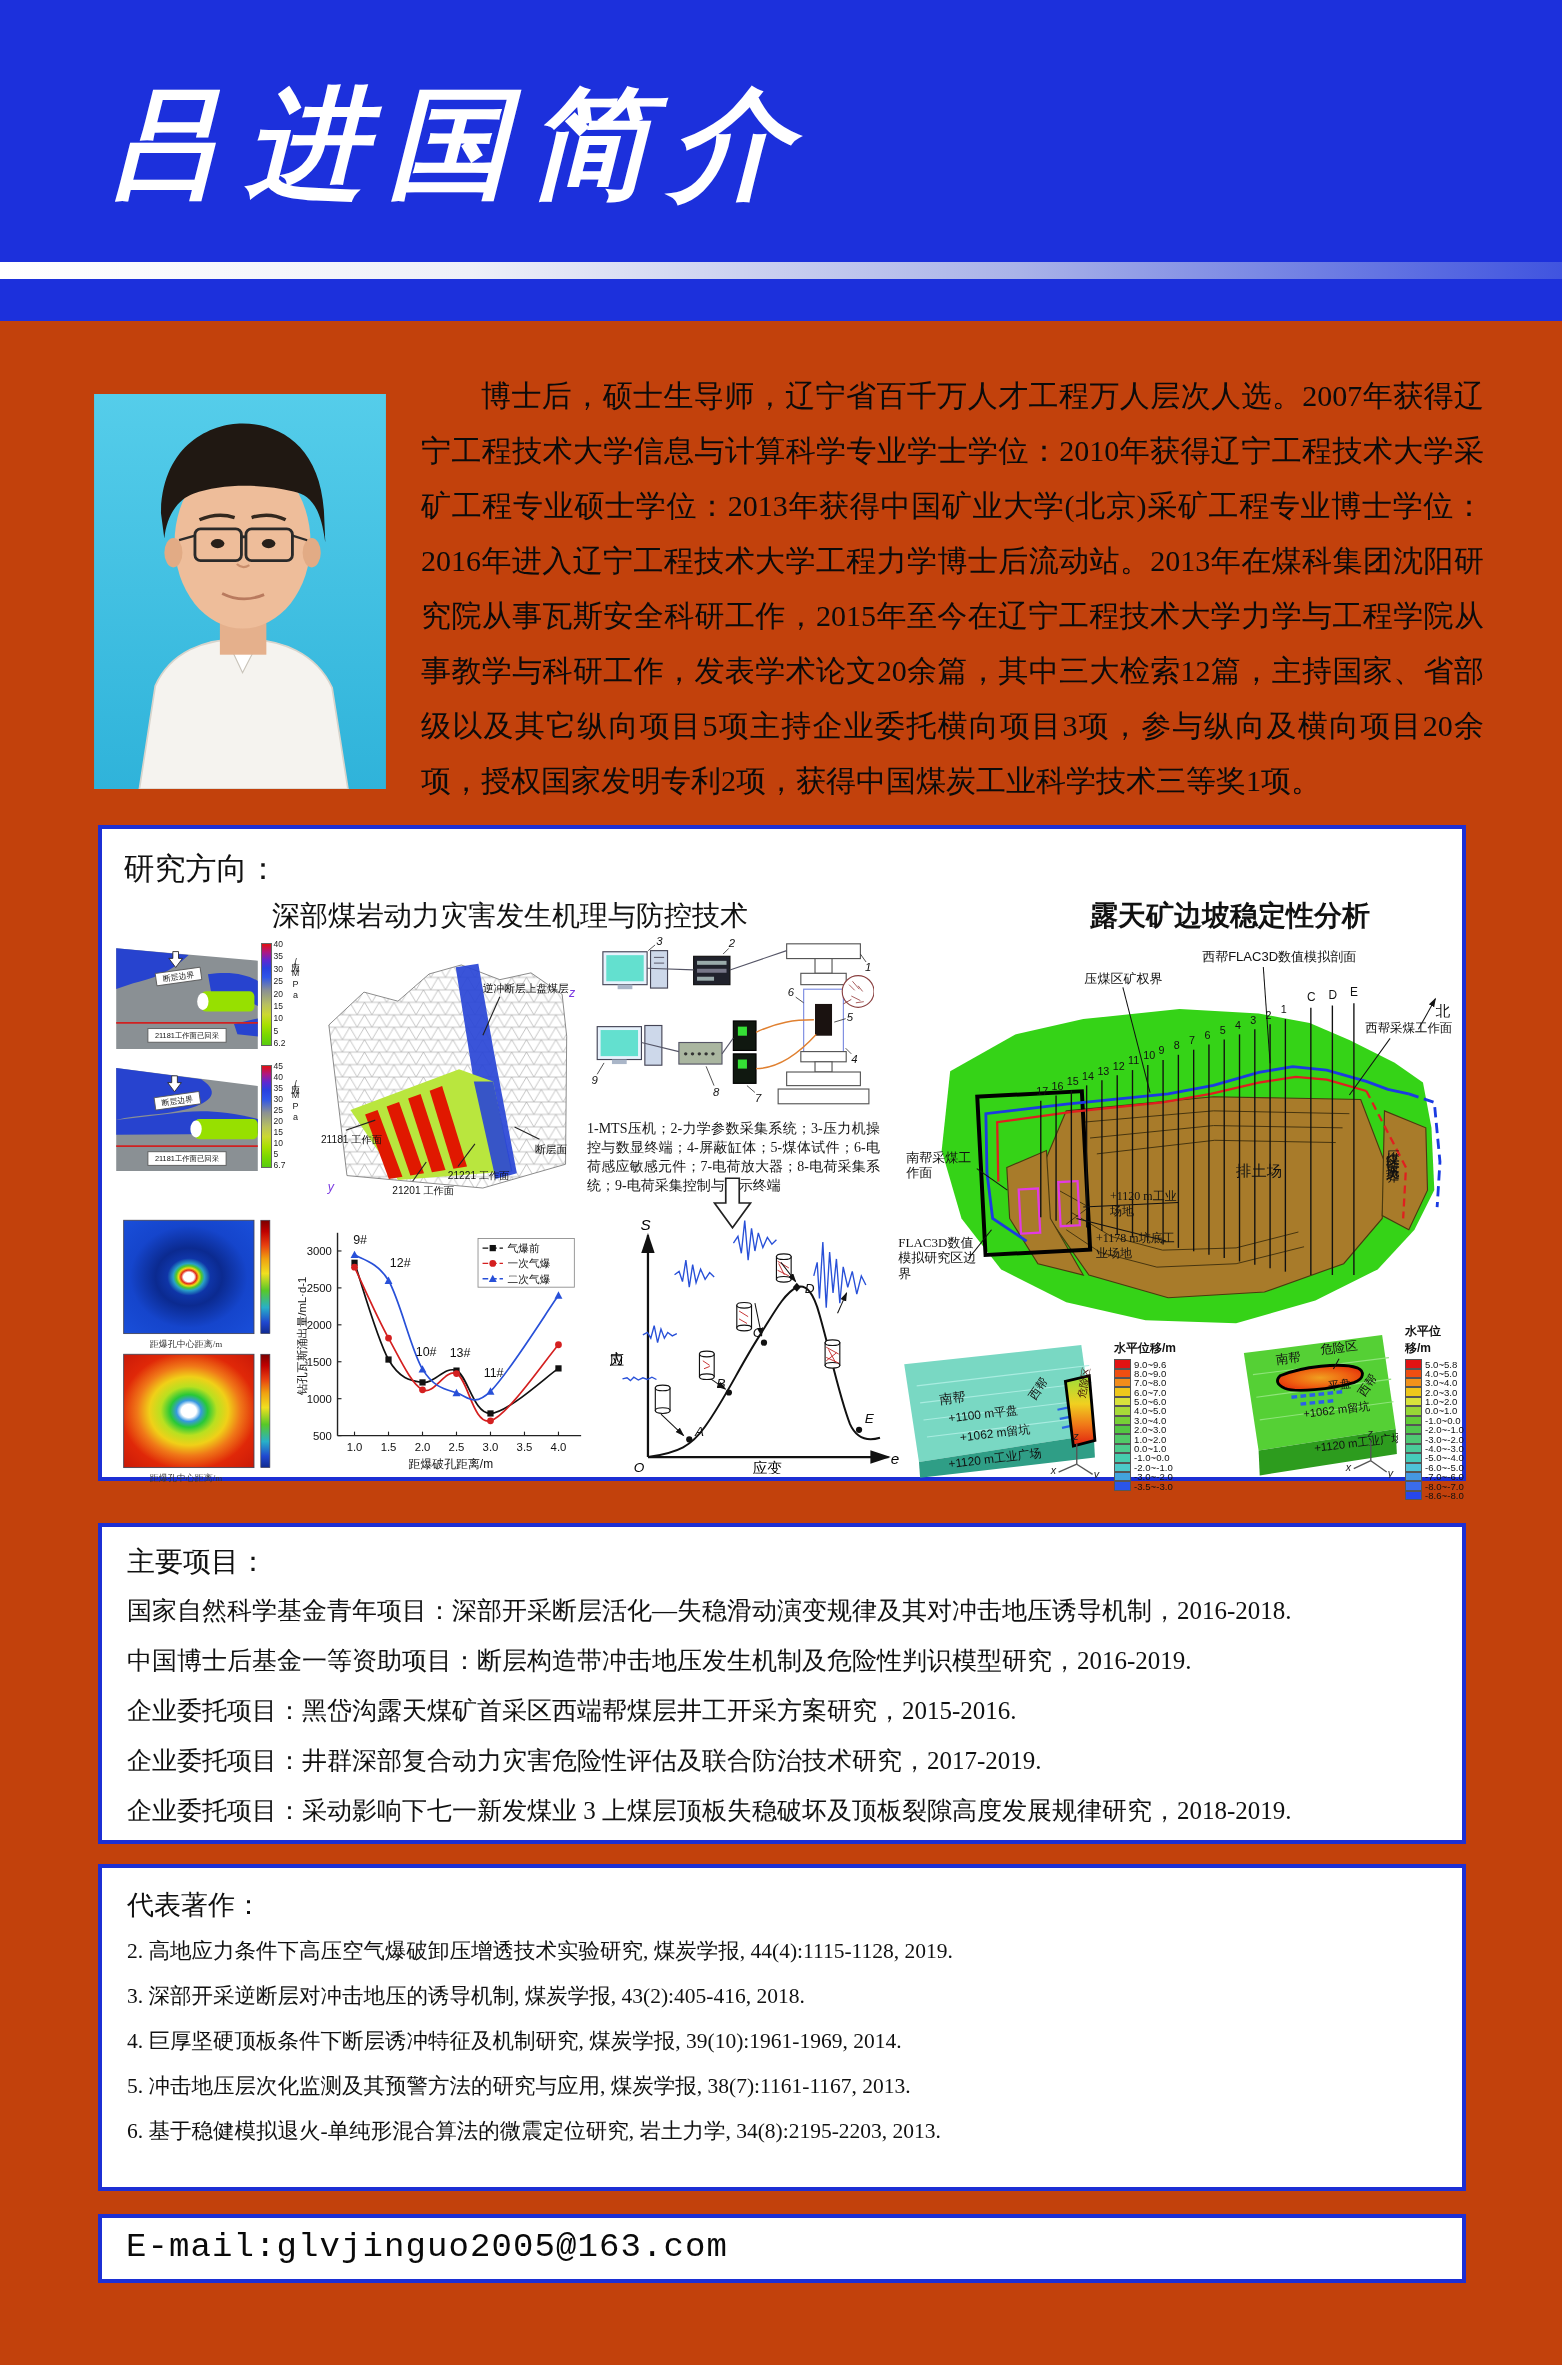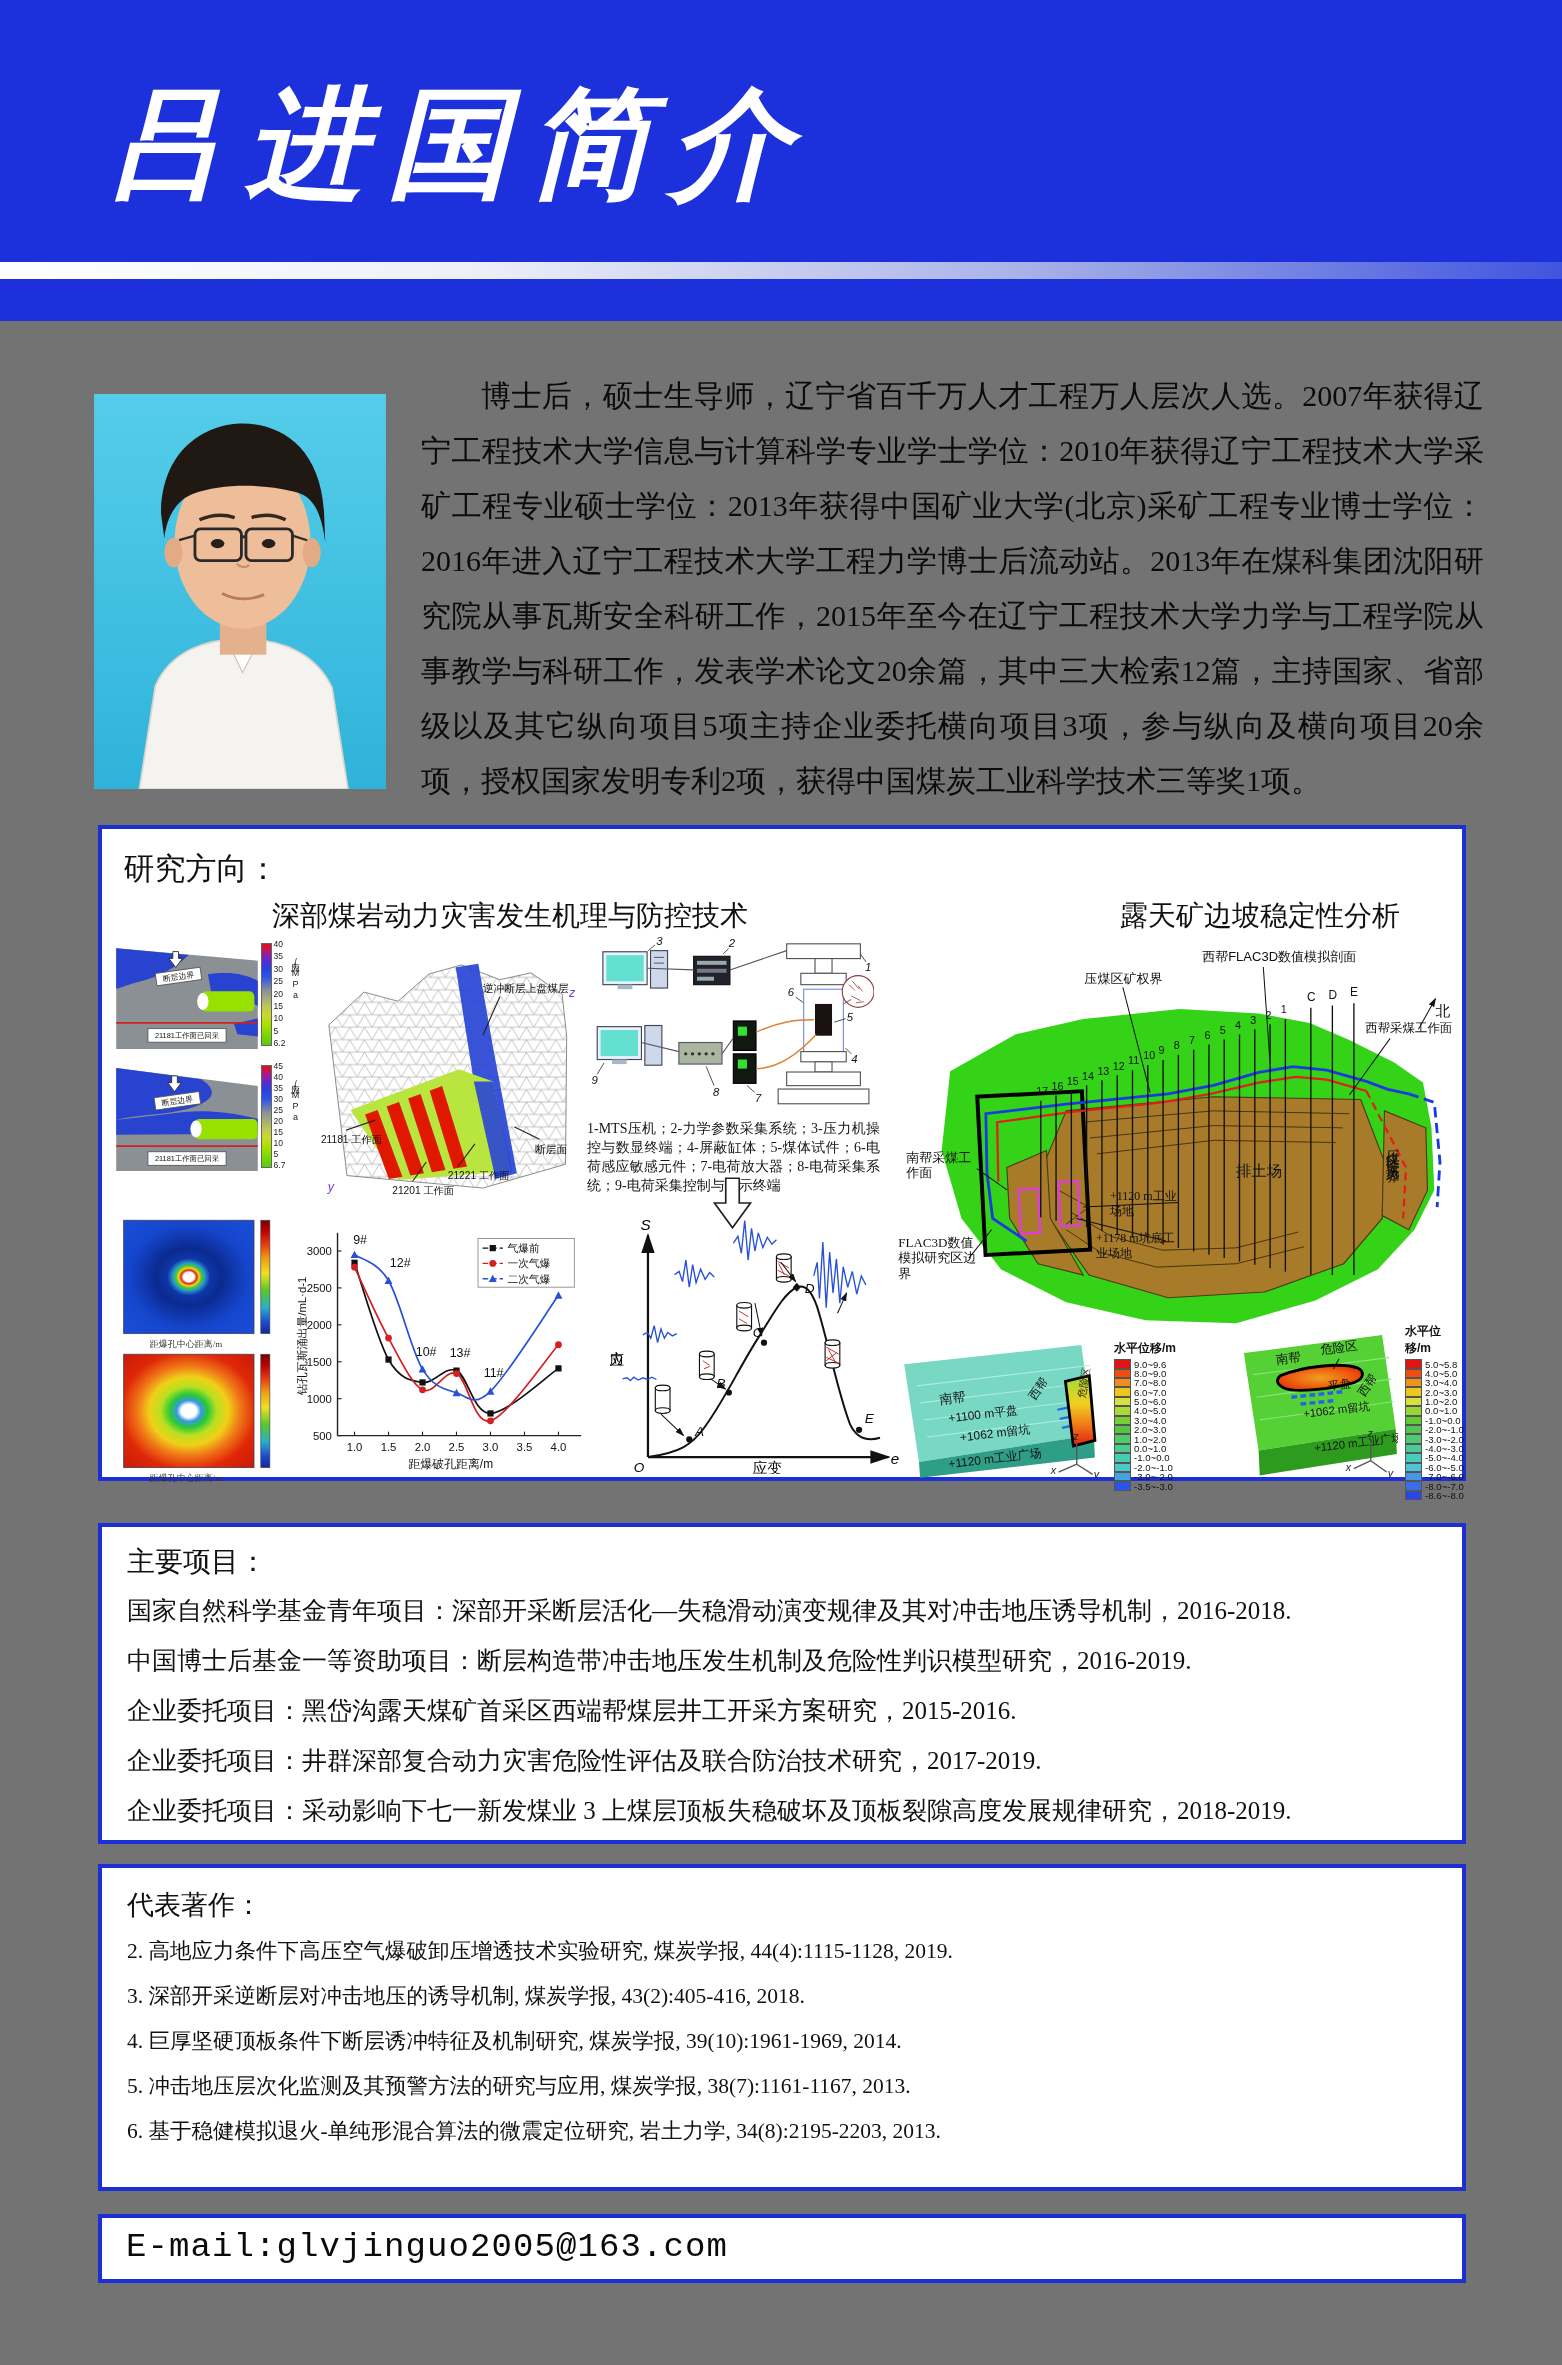--- a/index.html
+++ b/index.html
@@ -1,17 +1,17 @@
 <!DOCTYPE html>
 <html style="font-size:9px"><head>
 <meta charset="utf-8">
 <style>
   html,body{margin:0;padding:0;}
   body{background:#9aa4b8;}
-  .page{position:relative;width:1562px;height:2366px;background:#737373;overflow:hidden;
+  .page{position:relative;width:1562px;height:2366px;background:#c2410c;overflow:hidden;
         font-family:"Liberation Serif","DejaVu Serif",serif;color:#111;}
   .abs{position:absolute;}
 
   
   .hdr{left:0;top:0;width:1562px;height:262px;background:#1c30dc;}
   .hdr-title{left:105px;top:54px;width:1304px;height:187px;color:#ffffff;
              font-size:120px;font-weight:bold;font-style:italic;letter-spacing:21.5px;
              font-family:"Liberation Serif","DejaVu Serif",serif;line-height:181px;}
   .hdr-stripe{left:0;top:262px;width:1562px;height:17px;
               background:linear-gradient(90deg,#ffffff 0%,#eef0f8 30%,#aab3e8 65%,#4054df 100%);}
@@ -23,21 +23,21 @@
             text-align:justify;text-indent:60px;color:#0b0b0b;}
 
   
   .bluebox{background:#ffffff;border:4.5px solid #1c2fd4;box-sizing:border-box;}
 
   
   .research{left:98px;top:825px;width:1368px;height:656px;}
   .rd-heading{left:21.5px;top:19px;font-size:31px;color:#111;}
   .rd-title{top:68px;font-size:28px;text-align:center;color:#111;}
   .rd-title.l{left:79px;width:658px;}
-  .rd-title.r{left:920px;width:476px;}
+  .rd-title.r{left:890px;width:476px;font-weight:bold;}
 
   
   .smap{width:190px;height:117px;}
   .smap svg{position:absolute;left:0;top:0;}
   .smap .cbar{position:absolute;left:145px;top:4.5px;width:9.6px;height:101px;border:0.6px solid #666;
      background:linear-gradient(180deg,#e01010 0%,#b01880 8%,#6028d0 16%,#2840e0 24%,#2f55e8 33%,#8a9094 46%,#b8c060 60%,#ccd830 70%,#a8e000 80%,#7ad800 90%,#58cc10 100%);}
   .smap .ticks{position:absolute;left:158px;top:1.1px;height:109px;display:flex;flex-direction:column;
      justify-content:space-between;font-size:8.5px;font-family:"Liberation Sans",sans-serif;color:#222;}
   .smap .cbar-label{position:absolute;left:173px;top:17px;writing-mode:vertical-rl;text-orientation:upright;
      font-size:9px;font-family:"Liberation Sans",sans-serif;color:#222;letter-spacing:1.1px;}

